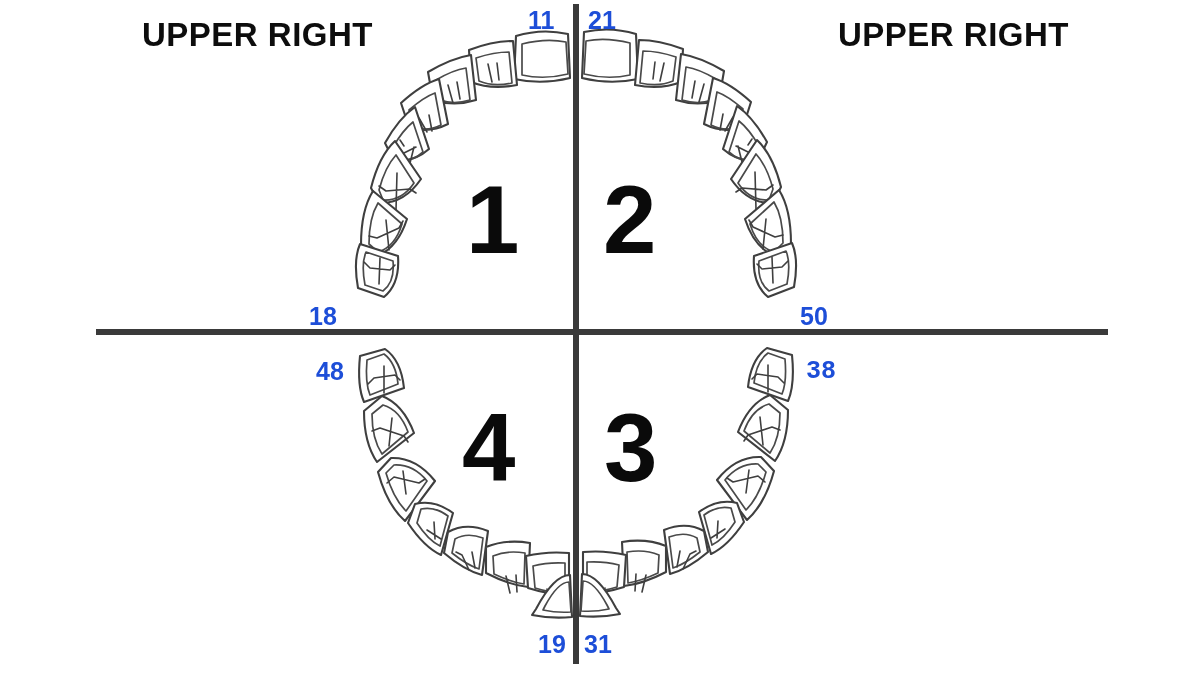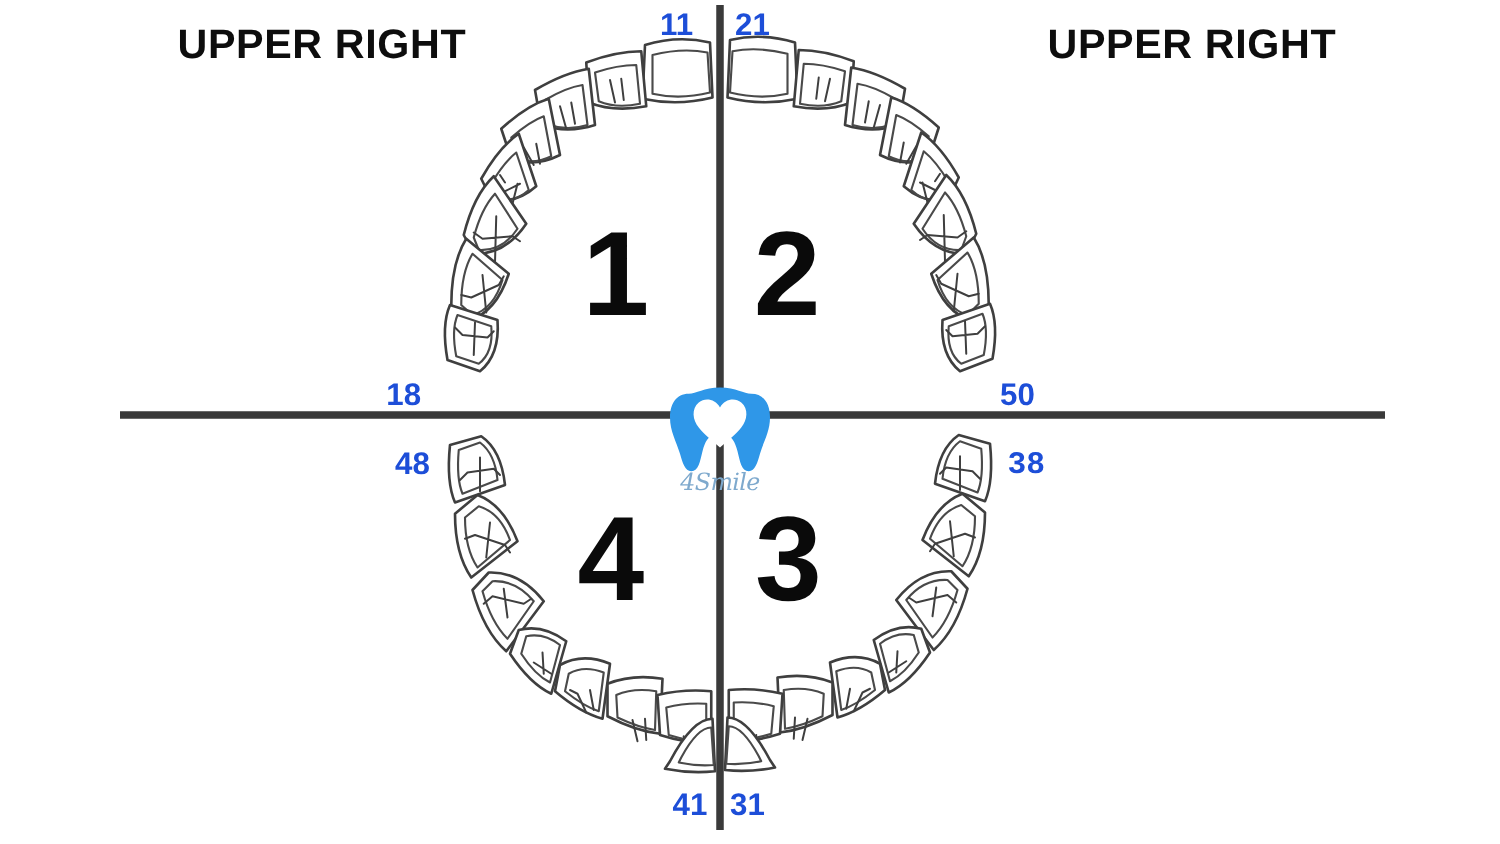--- a/index.html
+++ b/index.html
@@ -295,45 +295,17 @@
   <div class="qnum qnum-2">2</div>
   <div class="qnum qnum-3">3</div>
   <div class="qnum qnum-4">4</div>
 
   <div class="fdi fdi-11">11</div>
   <div class="fdi fdi-21">21</div>
   <div class="fdi fdi-18">18</div>
   <div class="fdi fdi-28">50</div>
   <div class="fdi fdi-48">48</div>
   <div class="fdi fdi-38">38</div>
-  <div class="fdi fdi-41">41</div>
+  <div class="fdi fdi-41">19</div>
   <div class="fdi fdi-31">31</div>
 
-  <div class="logo-wrap">
-    <svg class="logo-tooth" viewBox="0 0 86 72">
-      <path fill="#2f97e8" d="M43 3
-               C30 3 24 8 18 8
-               C8 8 3 16 3 27
-               C3 38 8 46 11 56
-               C13 63 15 70 20 70
-               C26 70 27 62 29 54
-               C31 46 34 42 37 42
-               L43 42
-               L49 42
-               C52 42 55 46 57 54
-               C59 62 60 70 66 70
-               C71 70 73 63 75 56
-               C78 46 83 38 83 27
-               C83 16 78 8 68 8
-               C62 8 56 3 43 3
-               Z"></path>
-      <path fill="#ffffff" d="M43 19
-               C39 12 31 11 26 15
-               C20 20 21 29 26 35
-               C30 40 37 46 43 51
-               C49 46 56 40 60 35
-               C65 29 66 20 60 15
-               C55 11 47 12 43 19 Z"></path>
-    </svg>
-    <div class="logo-word">4Smile</div>
-  </div>
 
 </div>
 
 </body></html>

